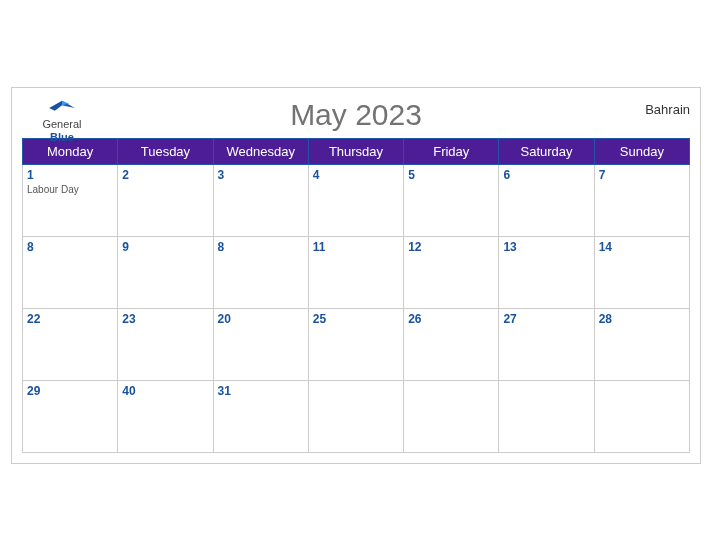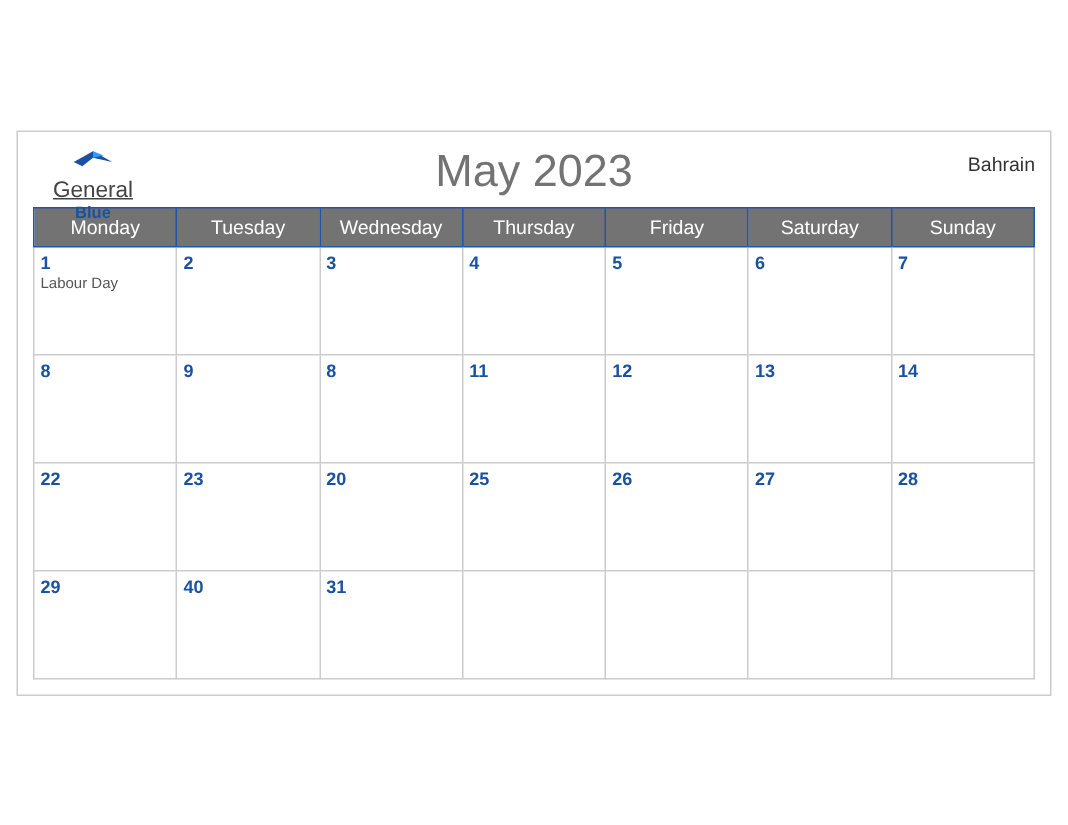--- a/index.html
+++ b/index.html
@@ -28,24 +28,23 @@
     .logo-area {
       position: absolute;
       left: 0;
       top: 0;
       display: flex;
       flex-direction: column;
       align-items: center;
       width: 80px;
     }
     .logo-text-general {
-      font-size: 15px;
+      font-size: 11px;
       color: #444;
       line-height: 1.2;
-      text-decoration: underline;
     }
     .logo-text-blue {
       font-size: 11px;
       color: #1a52a0;
       font-weight: bold;
       line-height: 1.2;
     }
     .logo-bird {
       width: 30px;
       height: 20px;
@@ -61,21 +60,21 @@
       right: 0;
       top: 4px;
       font-size: 13px;
       color: #333;
     }
     .calendar-grid {
       width: 100%;
       border-collapse: collapse;
     }
     .calendar-grid th {
-      background-color: #737373;
+      background-color: #4c1d95;
       color: #fff;
       text-align: center;
       padding: 5px 2px;
       font-size: 13px;
       font-weight: normal;
       border: 1px solid #2255aa;
     }
     .calendar-grid td {
       border: 1px solid #ccc;
       vertical-align: top;

